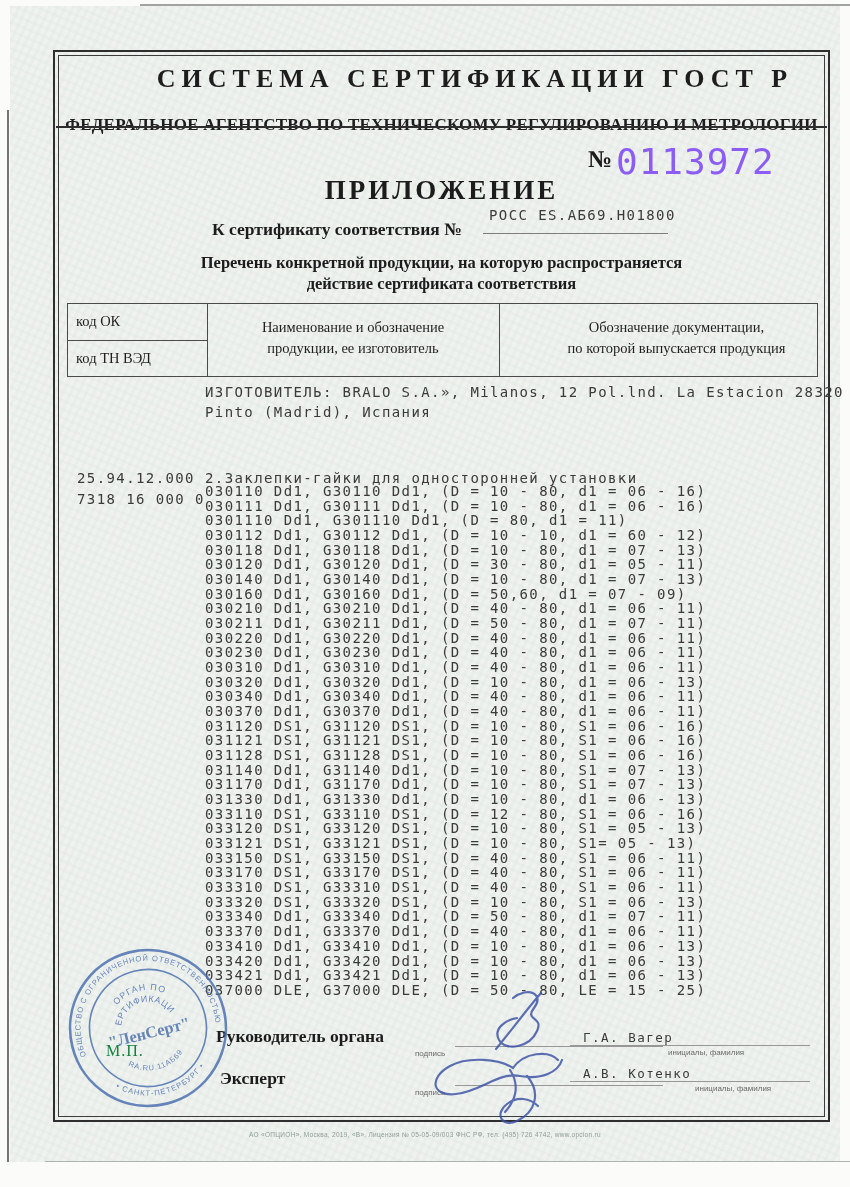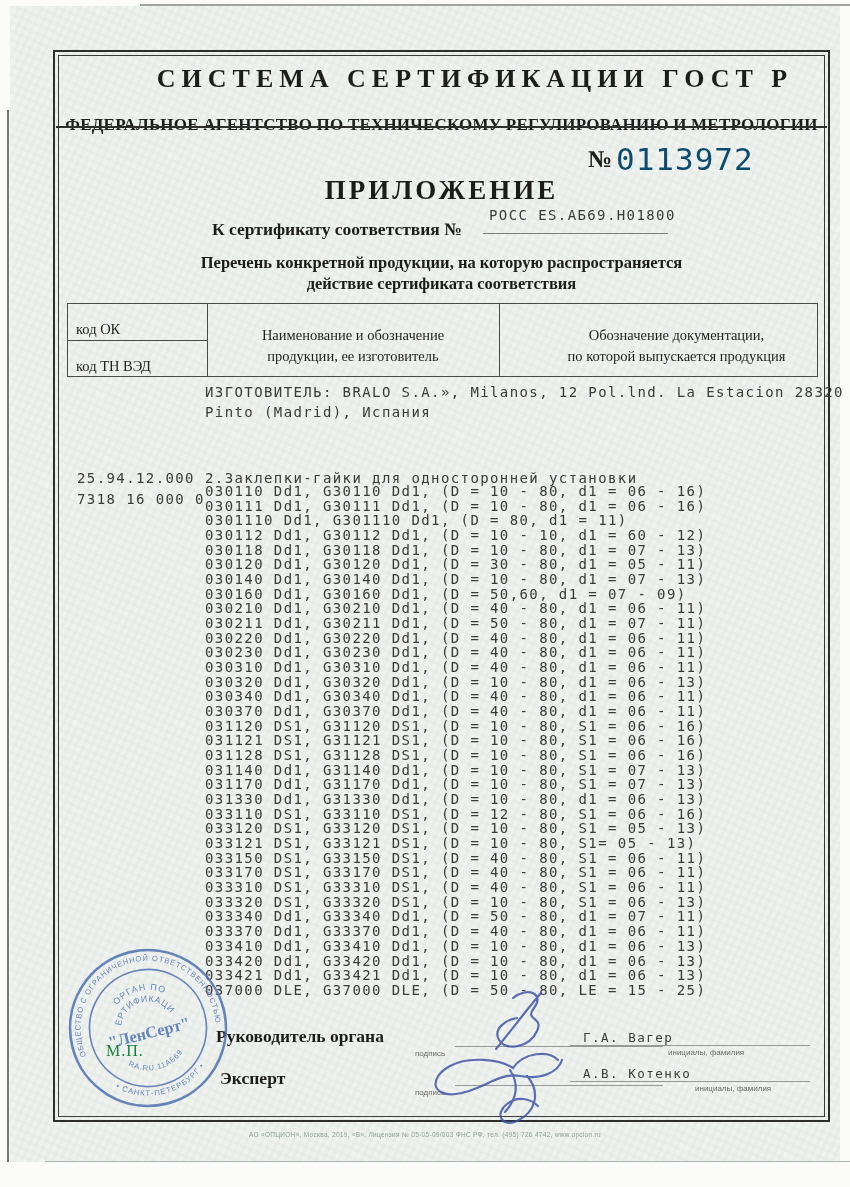--- a/index.html
+++ b/index.html
@@ -34,36 +34,36 @@
     left:53px;width:844px;top:64px;text-align:center;
     font-weight:bold;font-size:26px;letter-spacing:6px;color:#1d1d1d;white-space:nowrap;
   }
   .subtitle{
     left:53px;width:777px;top:99px;text-align:center;
     font-weight:bold;font-size:17px;letter-spacing:0.2px;color:#1d1d1d;white-space:nowrap;margin-top:16px;
   }
   .num-prefix{left:588px;top:146px;font-size:24px;font-weight:bold;color:#1d1d1d;}
   .num-value{
     left:616px;top:141px;font-family:"DejaVu Sans Mono",monospace;
-    font-size:31px;letter-spacing:1px;color:#0c4a6e;
+    font-size:36px;letter-spacing:1px;color:#8b5cf6;
   }
   .doc-title{
     left:53px;width:777px;top:175px;text-align:center;
     font-weight:bold;font-size:27px;letter-spacing:3px;color:#1c1c1c;
   }
   .cert-label{left:212px;top:219px;font-weight:bold;font-size:17.5px;color:#1c1c1c;white-space:nowrap;}
   .cert-value{left:489px;top:207px;}
   .cert-line{left:483px;top:233px;width:185px;height:1px;background:#7d7d7d;}
   .list-title{left:53px;width:777px;text-align:center;font-weight:bold;font-size:16.5px;color:#1c1c1c;white-space:nowrap;}
   .lt1{top:253px;} .lt2{top:274px;}
   .thead{left:67px;top:303px;width:751px;height:74px;box-sizing:border-box;border:1px solid #4a4a4a;}
   .tv1{left:207px;top:303px;width:1px;height:74px;background:#4a4a4a;}
   .tv2{left:499px;top:303px;width:1px;height:74px;background:#4a4a4a;}
   .th1{left:67px;top:340px;width:140px;height:1px;background:#4a4a4a;}
-  .tcell{font-size:14.5px;color:#1f1f1f;white-space:nowrap;margin-top:8px;}
+  .tcell{font-size:14.5px;color:#1f1f1f;white-space:nowrap;}
   .c1a{left:76px;top:313px;} .c1b{left:76px;top:350px;}
   .c2{left:207px;width:292px;text-align:center;} .c3{left:499px;width:355px;text-align:center;}
   .r1{top:319px;} .r2{top:340px;}
   .mono{
     font-family:"DejaVu Sans Mono",monospace;font-size:14px;letter-spacing:1.4px;
     color:#3a3a3a;white-space:pre;
   }
   .items{left:205px;top:484px;}
   .items .mono-line{display:block;height:14.68px;line-height:14.68px;}
   .sig-label{font-weight:bold;font-size:17.5px;color:#1c1c1c;white-space:nowrap;}

